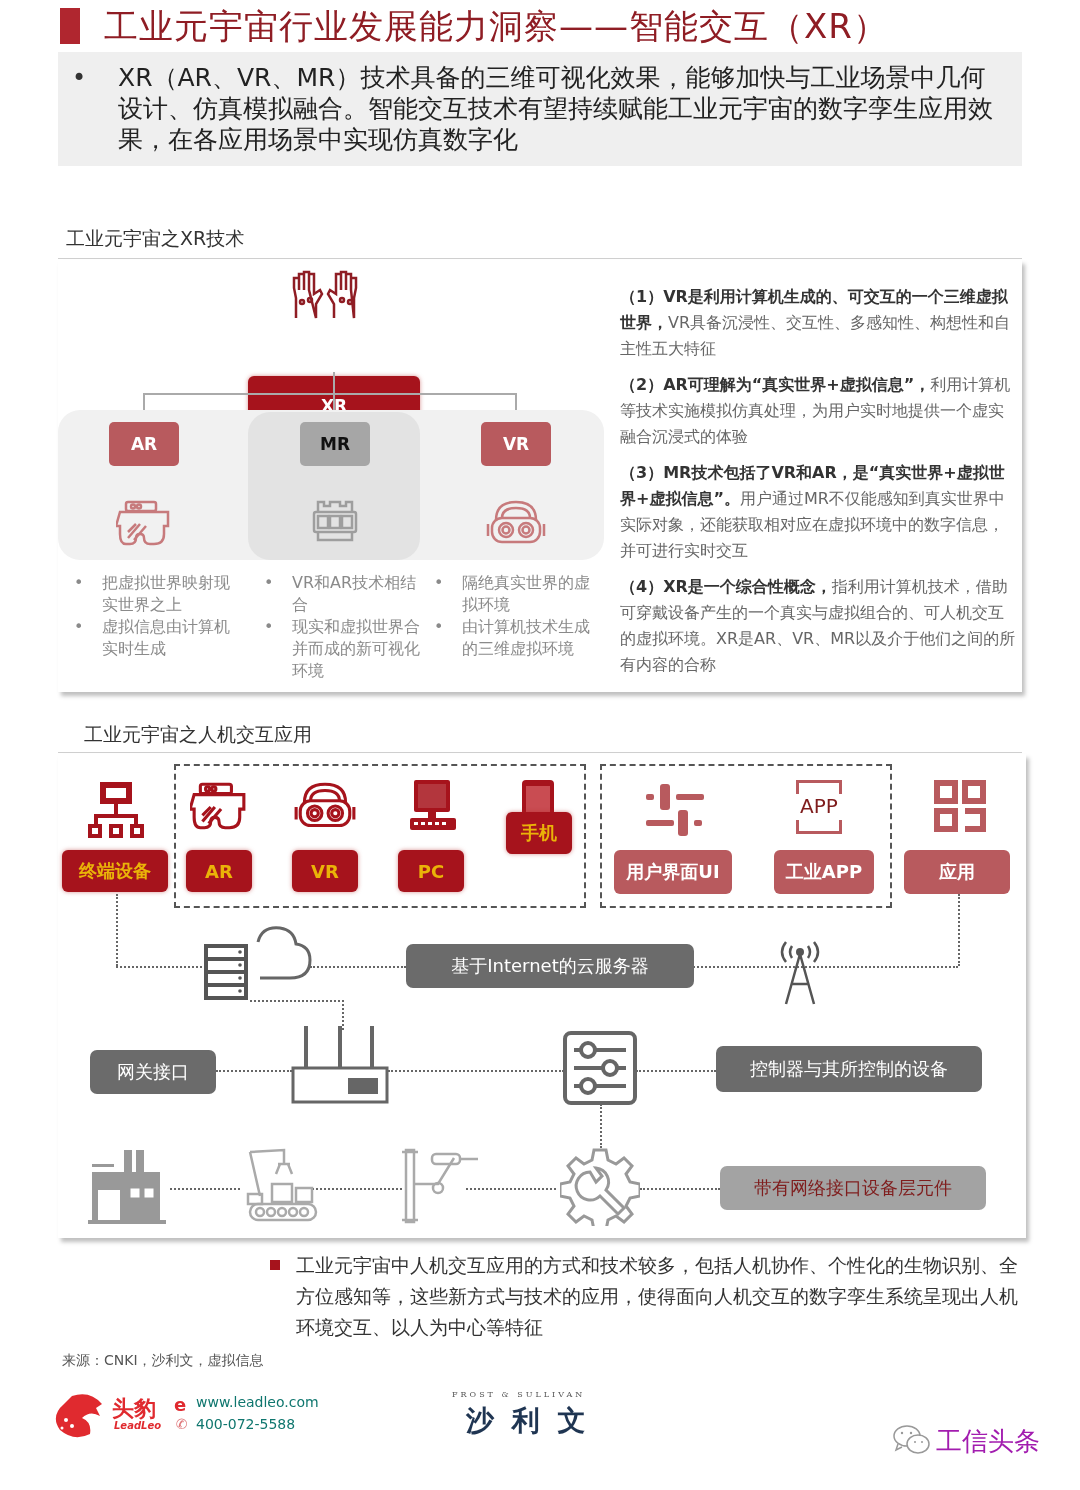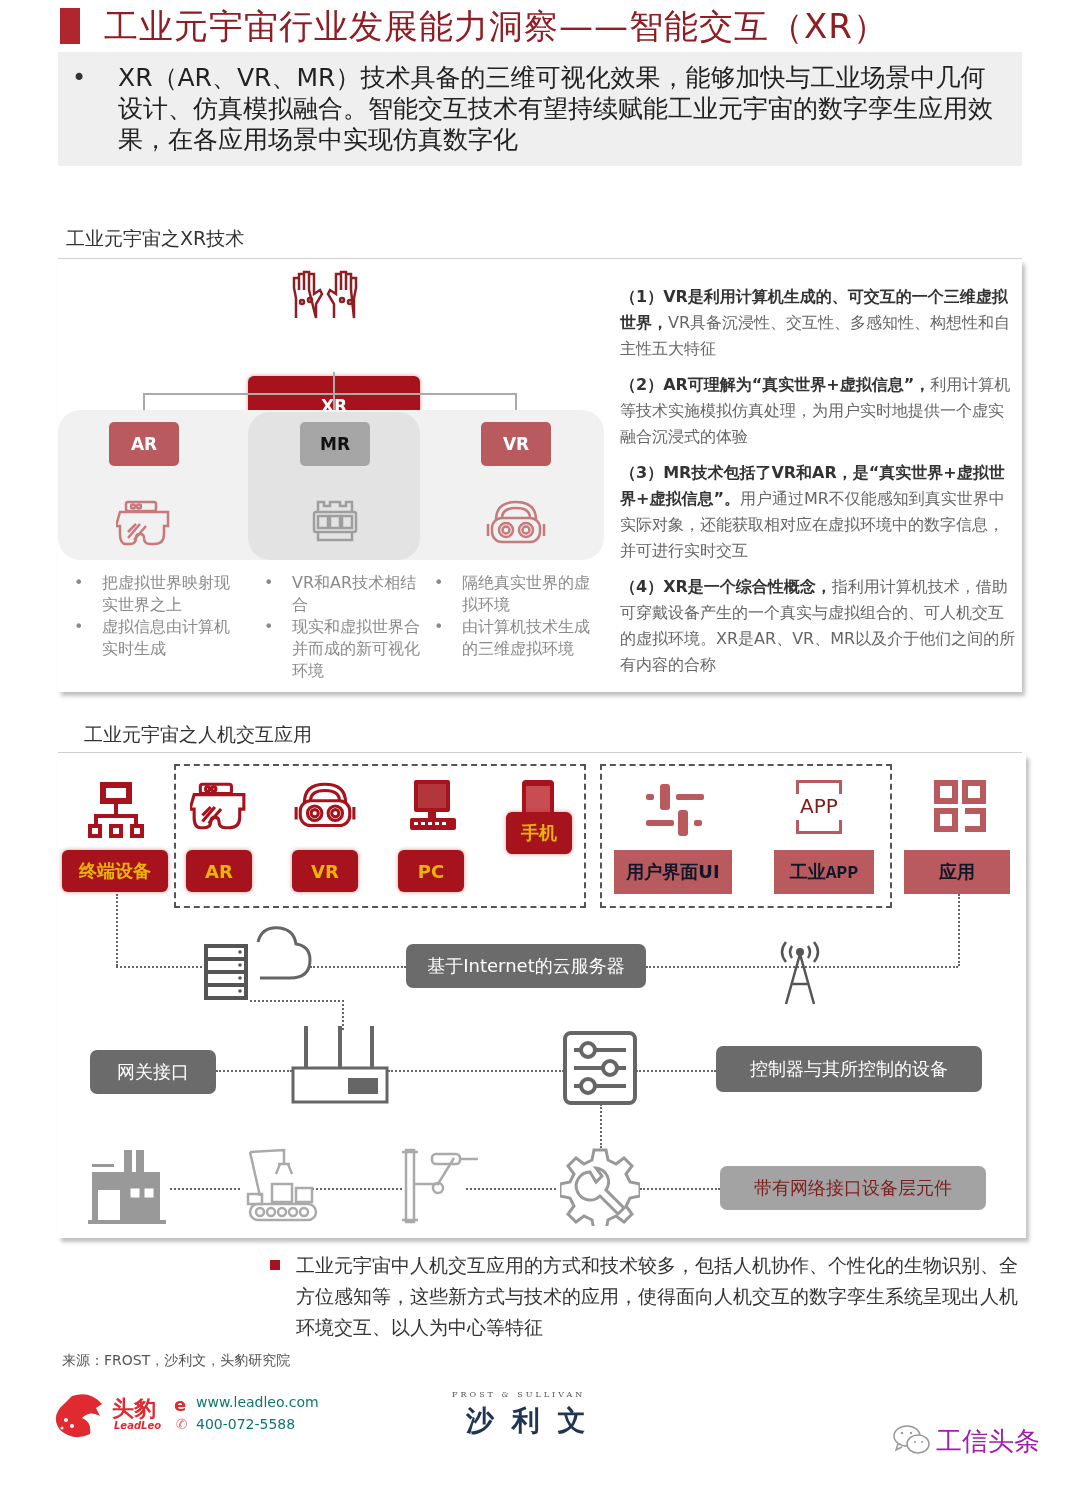--- a/index.html
+++ b/index.html
@@ -33,21 +33,21 @@
   .bul { font-size: 16px; line-height: 22px; color: #8a8a8a; }
   .bul .b { position: absolute; left: 0; }
   .bul .t { display: block; padding-left: 28px; }
 
   .desc { font-size: 16px; line-height: 26px; color: #666; }
   .desc b { color: #333; }
 
   
   .dash { border: 2px dashed #555; }
   .red-btn { background: #a6131c; color: #eab308; border-radius: 6px; font-size: 18px; font-weight: bold; display:flex; align-items:center; justify-content:center; box-shadow: 0 0 4px rgba(180,40,40,0.5); }
-  .rose-btn { background: #b85a5e; color: #0f172a; border-radius: 0; font-size: 18px; font-weight: bold; display:flex; align-items:center; justify-content:center; }
+  .rose-btn { background: #b85a5e; color: #ffffff; border-radius: 6px; font-size: 18px; font-weight: bold; display:flex; align-items:center; justify-content:center; }
   .grey-btn { background: #6b6b6b; color: #fff; border-radius: 7px; font-size: 18px; display:flex; align-items:center; justify-content:center; }
   .lgrey-btn { background: #a3a3a3; color: #7f1d1d; border-radius: 7px; font-size: 18px; display:flex; align-items:center; justify-content:center; }
   .dotline-h { height: 0; border-top: 2px dotted #666; }
   .dotline-v { width: 0; border-left: 2px dotted #666; }
 
   .note { font-size: 19px; line-height: 31px; color: #333; }
   .source { font-size: 14px; color: #555; }
   .leo-text { font-size: 14px; color: #0f766e; }
 </style>
 </head>
@@ -255,21 +255,21 @@
       <path d="M31 31 h18 v18 h-18"></path>
     </g>
 </svg>
 
 <div class="abs red-btn" style="left:62px; top:850px; width:106px; height:42px;">终端设备</div>
 <div class="abs red-btn" style="left:186px; top:850px; width:66px; height:42px;">AR</div>
 <div class="abs red-btn" style="left:292px; top:850px; width:66px; height:42px;">VR</div>
 <div class="abs red-btn" style="left:398px; top:850px; width:66px; height:42px;">PC</div>
 <div class="abs red-btn" style="left:506px; top:812px; width:66px; height:42px;">手机</div>
 <div class="abs rose-btn" style="left:614px; top:850px; width:118px; height:44px;">用户界面UI</div>
-<div class="abs rose-btn" style="left:774px; top:850px; width:100px; height:44px;font-family:Liberation Mono, monospace;">工业APP</div>
+<div class="abs rose-btn" style="left:774px; top:850px; width:100px; height:44px;">工业APP</div>
 <div class="abs rose-btn" style="left:904px; top:850px; width:106px; height:44px;">应用</div>
 
 <div class="abs dotline-v" style="left:116px; top:894px; height:72px;"></div>
 <div class="abs dotline-h" style="left:116px; top:966px; width:90px;"></div>
 <div class="abs dotline-v" style="left:958px; top:894px; height:72px;"></div>
 <div class="abs dotline-h" style="left:310px; top:966px; width:96px;"></div>
 <div class="abs dotline-h" style="left:646px; top:966px; width:312px;"></div>
 <div class="abs dotline-h" style="left:250px; top:1000px; width:94px;"></div>
 <div class="abs dotline-v" style="left:342px; top:1000px; height:30px;"></div>
 <div class="abs dotline-h" style="left:216px; top:1070px; width:76px;"></div>
@@ -290,21 +290,21 @@
       <rect x="8" y="50" width="36" height="9"></rect>
       <rect x="8" y="63" width="36" height="9"></rect>
     </g>
   <g fill="#555">
       <circle cx="40" cy="28" r="1.8"></circle>
       <circle cx="40" cy="41" r="1.8"></circle>
       <circle cx="40" cy="54" r="1.8"></circle>
       <circle cx="40" cy="67" r="1.8"></circle>
     </g>
 </svg>
-<div class="abs grey-btn" style="left:406px; top:944px; width:240px; height:44px;">基于Internet的云服务器</div>
+<div class="abs grey-btn" style="left:406px; top:944px; width:288px; height:44px;">基于Internet的云服务器</div>
 <svg class="abs" style="left:768px; top:934px;" width="64" height="72" viewBox="0 0 64 72">
   <g fill="none" stroke="#555" stroke-width="2.5">
     <path d="M18 8 q-8 10 0 20 M46 8 q8 10 0 20 M24 12 q-4 6 0 12 M40 12 q4 6 0 12"></path>
     <path d="M32 20 L18 70 M32 20 L46 70 M24 50 h16"></path>
   </g>
   <circle cx="32" cy="18" r="4" fill="#555"></circle>
 </svg>
 
 <div class="abs grey-btn" style="left:90px; top:1050px; width:126px; height:44px;">网关接口</div>
 <svg class="abs" style="left:290px; top:1026px;" width="100" height="80" viewBox="0 0 100 80">
@@ -372,21 +372,21 @@
   <g fill="none" stroke="#999" stroke-width="3">
     <path d="M34 4 h12 l2 10 l8 4 l8 -6 l8 8 l-6 8 l4 8 l10 2 v12 l-10 2 l-4 8 l6 8 l-8 8 l-8 -6 l-8 4 l-2 10 h-12 l-2 -10 l-8 -4 l-8 6 l-8 -8 l6 -8 l-4 -8 l-10 -2 v-12 l10 -2 l4 -8 l-6 -8 l8 -8 l8 6 l8 -4 z"></path>
     <path d="M30 26 a14 14 0 1 0 10 24 l18 18 l6 -6 l-18 -18 a14 14 0 0 0 -10 -22 l6 8 l-6 6 z"></path>
   </g>
 </svg>
 <div class="abs lgrey-btn" style="left:720px; top:1166px; width:266px; height:44px;">带有网络接口设备层元件</div>
 
 <div class="abs" style="left:270px; top:1260px; width:10px; height:10px; background:#a6131c;"></div>
 <div class="abs note" style="left:296px; top:1250px; width:730px;">工业元宇宙中人机交互应用的方式和技术较多，包括人机协作、个性化的生物识别、全方位感知等，这些新方式与技术的应用，使得面向人机交互的数字孪生系统呈现出人机环境交互、以人为中心等特征</div>
 
-<div class="abs source" style="left:62px; top:1352px;">来源：FROST，沙利文，头豹研究院</div>
+<div class="abs source" style="left:62px; top:1352px;">来源：CNKI，沙利文，虚拟信息</div>
 
 <svg class="abs" style="left:52px; top:1392px;" width="54" height="46" viewBox="0 0 54 46">
   <path d="M20 4 q18 -6 30 8 l-6 4 l4 8 q-10 -6 -18 2 q10 4 8 16 q-16 8 -30 -4 q-10 -14 4 -26 z" fill="#e02a2f"></path>
   <g fill="#fff">
       <circle cx="14" cy="28" r="2"></circle>
       <circle cx="20" cy="34" r="2"></circle>
       <circle cx="10" cy="36" r="1.5"></circle>
     </g>
 </svg>
 <div class="abs" style="left:112px; top:1394px; font-size:22px; font-weight:bold; color:#e02a2f;">头豹</div>

